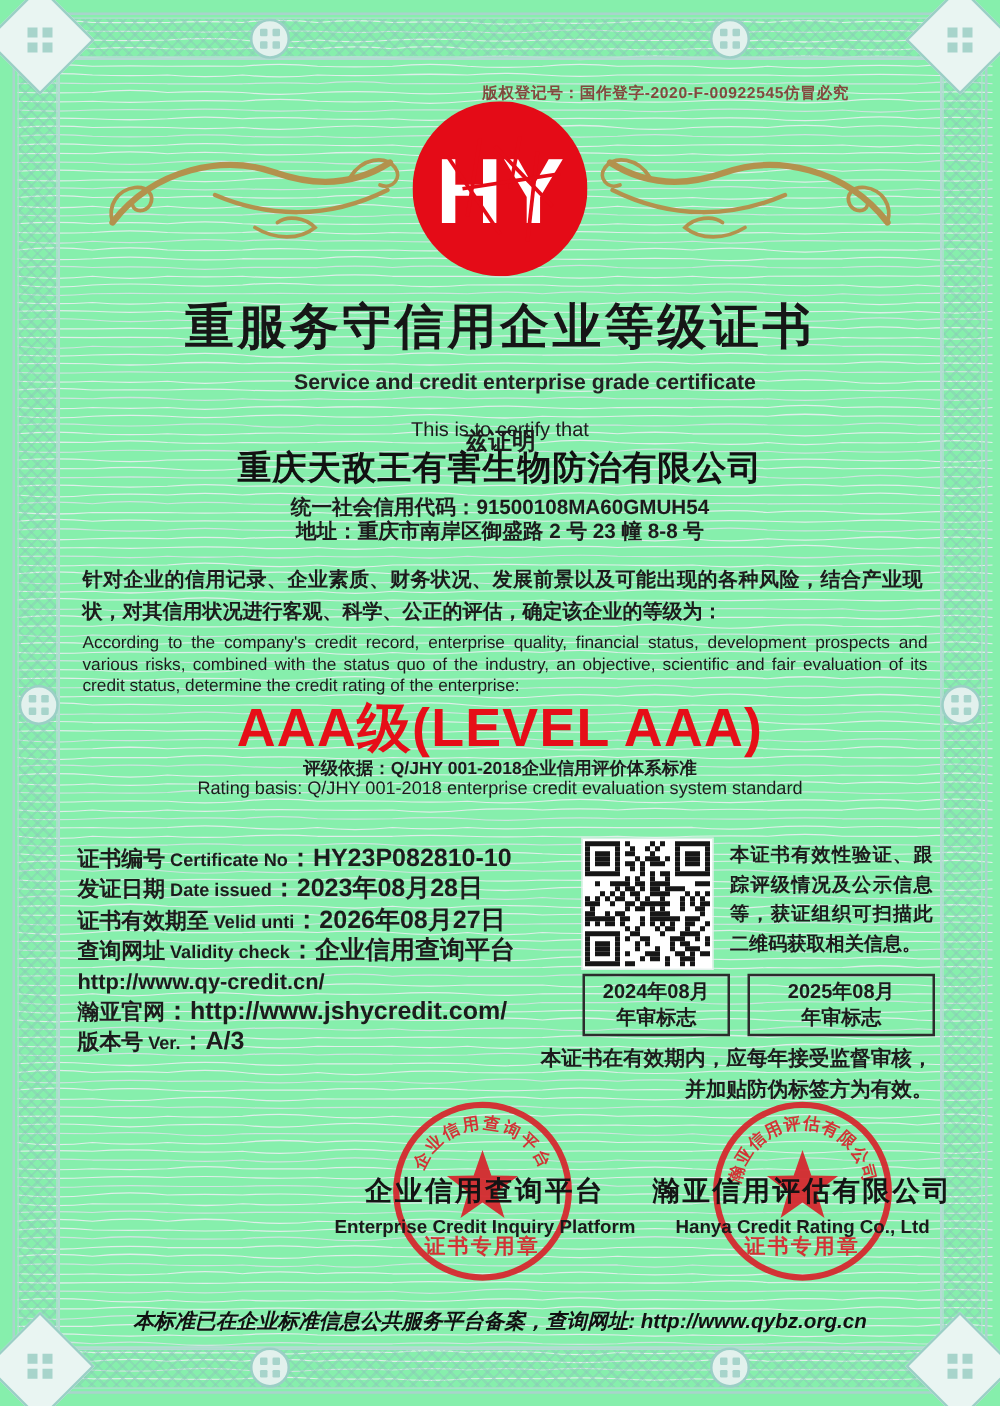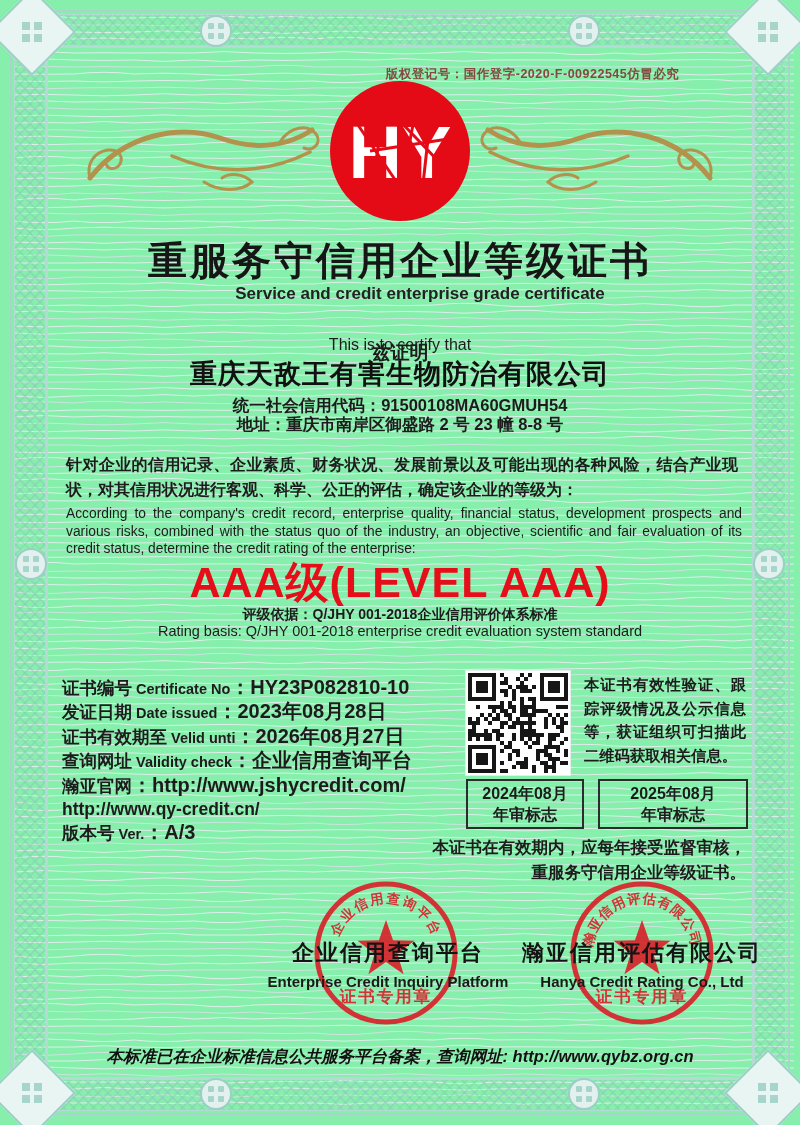--- a/index.html
+++ b/index.html
@@ -36,21 +36,21 @@
   .circ i:nth-child(3){left:6px;bottom:6px}.circ i:nth-child(4){right:6px;bottom:6px}
   
   .abs{position:absolute;z-index:3;}
   .ctr{left:0;right:0;text-align:center;}
   .copyright{top:66px;padding-left:265px;font-size:12.5px;font-weight:600;color:#82493e;letter-spacing:.5px;}
   .logo{top:81px;left:330px;width:140px;height:140px;}
   .fl{top:112px;width:240px;height:100px;}
   .fl.leftfl{left:84px;}
   .fl.rightfl{right:84px;transform:scaleX(-1);}
   .title-cn{top:234px;font-size:39px;font-weight:700;letter-spacing:3px;color:#161616;}
-  .title-en{top:284px;font-size:17px;font-weight:600;color:#222;padding-left:40px;}
+  .title-en{top:296px;font-size:17px;font-weight:600;color:#222;padding-left:40px;}
   .certify-cn{top:312px;font-size:19px;font-weight:600;margin-top:28px;}
   .certify-en{top:336px;font-size:16px;font-weight:500;}
   .company{top:356px;font-size:27px;font-weight:800;letter-spacing:1px;color:#111;}
   .code-line{top:395px;font-size:16.5px;font-weight:600;}
   .addr-line{top:414px;font-size:16.5px;font-weight:600;}
   .body-cn{top:452px;left:66px;right:62px;font-size:16px;line-height:25px;font-weight:600;text-align:justify;}
   .body-en{top:505px;left:66px;right:58px;font-size:13.8px;line-height:17.5px;font-weight:500;text-align:justify;}
   .rating{top:554px;font-size:43px;font-weight:800;letter-spacing:1px;}
   .basis-cn{top:606px;font-size:14px;font-weight:600;}
   .basis-en{top:623px;font-size:14.5px;font-weight:500;}
@@ -362,22 +362,22 @@
 
   <div class="abs ctr rating" style="color:#e60e18">AAA级(LEVEL AAA)</div>
   <div class="abs ctr basis-cn">评级依据：Q/JHY 001-2018企业信用评价体系标准</div>
   <div class="abs ctr basis-en">Rating basis: Q/JHY 001-2018 enterprise credit evaluation system standard</div>
 
   <div class="abs details">
     <div class="dline"><span class="dcn">证书编号</span><span class="den"> Certificate No</span><span class="dval">：HY23P082810-10</span></div>
     <div class="dline"><span class="dcn">发证日期</span><span class="den"> Date issued</span><span class="dval">：2023年08月28日</span></div>
     <div class="dline"><span class="dcn">证书有效期至</span><span class="den"> Velid unti</span><span class="dval">：2026年08月27日</span></div>
     <div class="dline"><span class="dcn">查询网址</span><span class="den"> Validity check</span><span class="dval">：企业信用查询平台</span></div>
+    <div class="dline"><span class="dcn">http://www.qy-credit.cn/</span></div>
     <div class="dline"><span class="dcn">瀚亚官网</span><span class="dval">：http://www.jshycredit.com/</span></div>
-    <div class="dline"><span class="dcn">http://www.qy-credit.cn/</span></div>
     <div class="dline"><span class="dcn">版本号</span><span class="den"> Ver.</span><span class="dval">：A/3</span></div>
   </div>
 
   <div class="abs qr-box">
     <svg id="qr-svg" width="104" height="104" viewBox="-2 -2 104 104">
         <rect x="-2" y="-2" width="104" height="104" fill="#ffffff"></rect>
         <rect x="0" y="0" width="4" height="4" fill="#161616"></rect>
         <rect x="4" y="0" width="4" height="4" fill="#161616"></rect>
         <rect x="8" y="0" width="4" height="4" fill="#161616"></rect>
         <rect x="12" y="0" width="4" height="4" fill="#161616"></rect>
@@ -681,21 +681,21 @@
     <div>2024年08月</div>
     <div>年审标志</div>
   </div>
   <div class="abs ybox b2">
     <div>2025年08月</div>
     <div>年审标志</div>
   </div>
 
   <div class="abs sup-note">
     <div>本证书在有效期内，应每年接受监督审核，</div>
-    <div>重服务守信用企业等级证书。</div>
+    <div>并加贴防伪标签方为有效。</div>
   </div>
 
   <svg class="abs stamp s-left" viewBox="0 0 150 150" opacity="0.92">
     <circle cx="75" cy="75" r="69" fill="none" stroke="#d8242b" stroke-width="5"></circle>
     <path id="arc0" d="M25,75 A50,50 0 0 1 125,75" fill="none"></path>
     <text font-size="13.5" font-weight="700" fill="#d8242b" letter-spacing="2">
       <textPath href="#arc0" startOffset="50%" text-anchor="middle">企业信用查询平台</textPath>
     </text>
     <polygon points="75,42 82.1,62.3 103.5,62.7 86.4,75.7 92.6,96.3 75,84 57.4,96.3 63.6,75.7 46.5,62.7 67.9,62.3" fill="#d8242b"></polygon>
     <text x="75" y="124" text-anchor="middle" font-size="16.5" font-weight="700" fill="#d8242b" letter-spacing="2">证书专用章</text>

